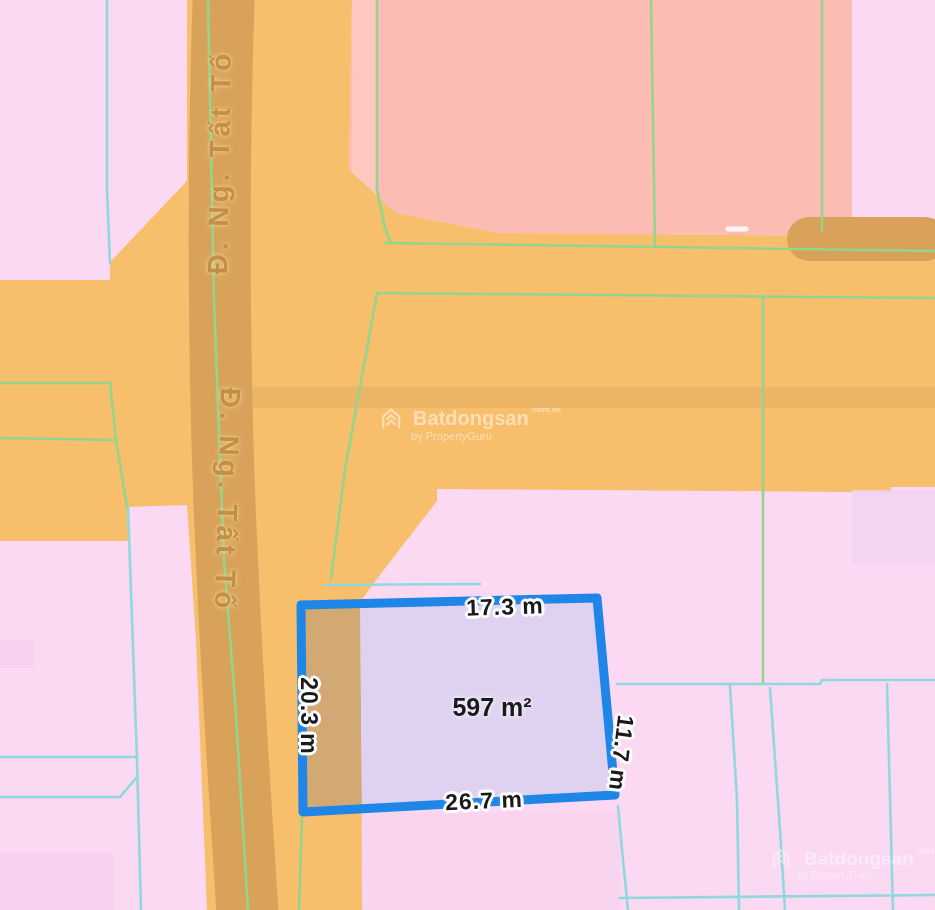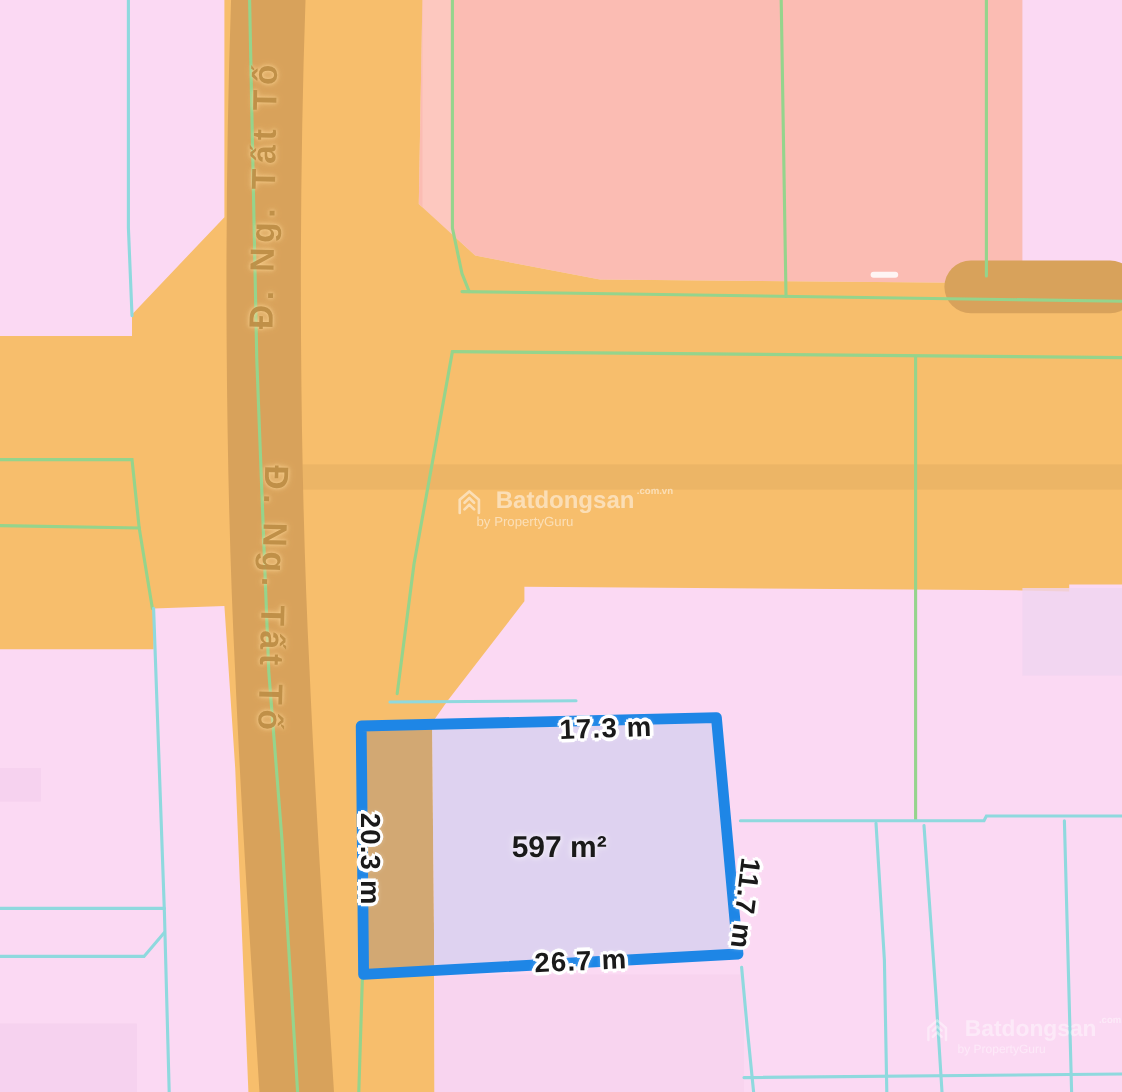--- a/index.html
+++ b/index.html
@@ -11,21 +11,21 @@
        text-shadow:-2px -2px 0 #fff,2px -2px 0 #fff,-2px 2px 0 #fff,2px 2px 0 #fff,
                    0 -3px 0 #fff,0 3px 0 #fff,-3px 0 0 #fff,3px 0 0 #fff,0 0 5px #fff;}
   .area{color:var(--label_dark,#1a1a1a);font-weight:700;font-size:25px;
         text-shadow:0 0 4px rgba(255,255,255,.8),0 0 8px rgba(255,255,255,.6);}
   .roadname{color:var(--road_text,#bf8f47);font-weight:700;font-size:28px;letter-spacing:4px;
         opacity:.92;text-shadow:0 0 3px rgba(252,214,150,.9),0 0 6px rgba(252,214,150,.7);}
   .wm{position:absolute;transform:translate(-50%,-50%);color:#fff;text-align:left;}
   .wm-row{display:flex;align-items:center;gap:6px;margin-left:28px;}
   .wm-brand{font-weight:700;font-size:20px;}
   .wm-sup{font-weight:700;font-size:8px;align-self:flex-start;margin:-2px 0 0 -4px;text-align:center;}
-  .wm-by{font-size:11px;font-weight:400;margin:0 0 0 18px;}
+  .wm-by{font-size:11px;font-weight:400;margin:0 0 0 32px;}
   .wm-center{opacity:.5;}
   .wm-small{opacity:.42;}
   .wm-small .wm-brand{font-size:19px;}
   .wm-small .wm-by{font-size:10px;margin-left:28px;}
 </style>
 </head>
 <body>
 
 <div id="stage">
 
@@ -90,21 +90,21 @@
     </g>
   </svg>
 
   <div class="lbl roadname" style="left:220px;top:162px;transform:translate(-50%,-50%) rotate(-89deg);">Đ. Ng. Tất Tố</div>
   <div class="lbl roadname" style="left:227px;top:500px;transform:translate(-50%,-50%) rotate(91.5deg);">Đ. Ng. Tất Tố</div>
 
   <div class="lbl dim" style="left:505px;top:607px;transform:translate(-50%,-50%) rotate(-2deg);">17.3 m</div>
   <div class="lbl dim" style="left:308px;top:716px;transform:translate(-50%,-50%) rotate(90deg);">20.3 m</div>
   <div class="lbl dim" style="left:621px;top:753px;transform:translate(-50%,-50%) rotate(97deg);">11.7 m</div>
   <div class="lbl dim" style="left:484px;top:801px;transform:translate(-50%,-50%) rotate(-2.5deg);">26.7 m</div>
-  <div class="lbl area" style="left:466px;top:707px;">597 m²</div>
+  <div class="lbl area" style="left:492px;top:707px;">597 m²</div>
 
   <div class="wm wm-center" style="left:470px;top:424px;">
     <div class="wm-row">
       <span>
         <svg width="24" height="24" viewBox="0 0 24 24" fill="none" stroke="#ffffff" stroke-width="2.2" stroke-linecap="round" stroke-linejoin="round">
           <path d="M4 21 L4 10 L12 3 L20 10 L20 21"></path>
           <path d="M8 12.5 L12 8.5 L16 12.5"></path>
           <path d="M8 18 L12 14 L16 18"></path>
         </svg>
       </span>

